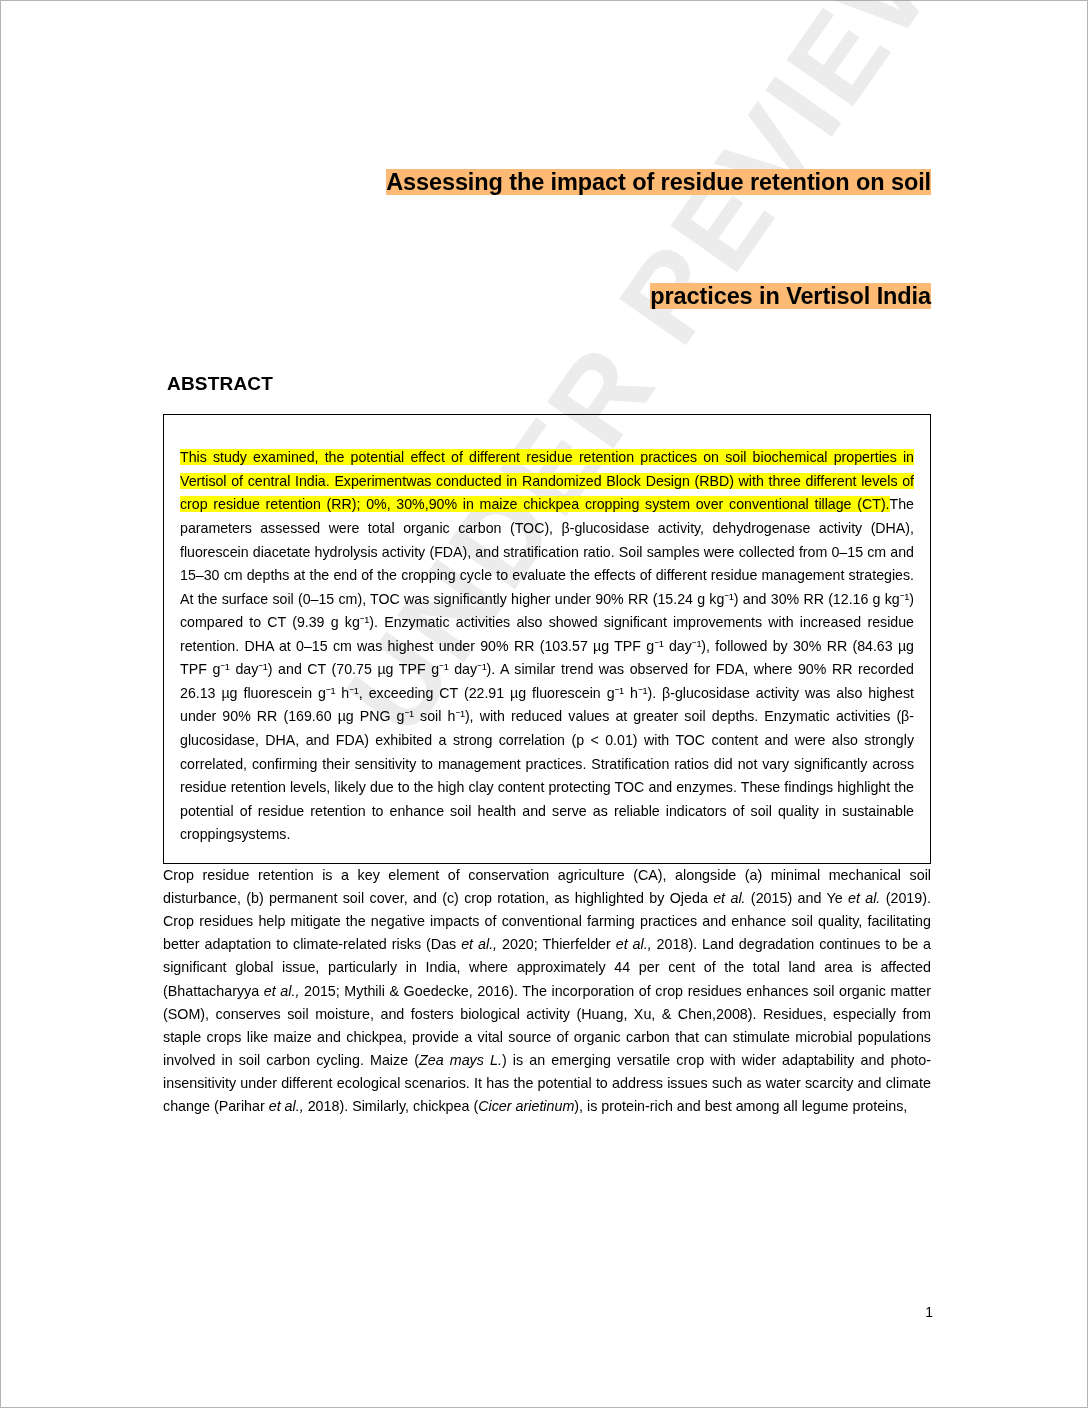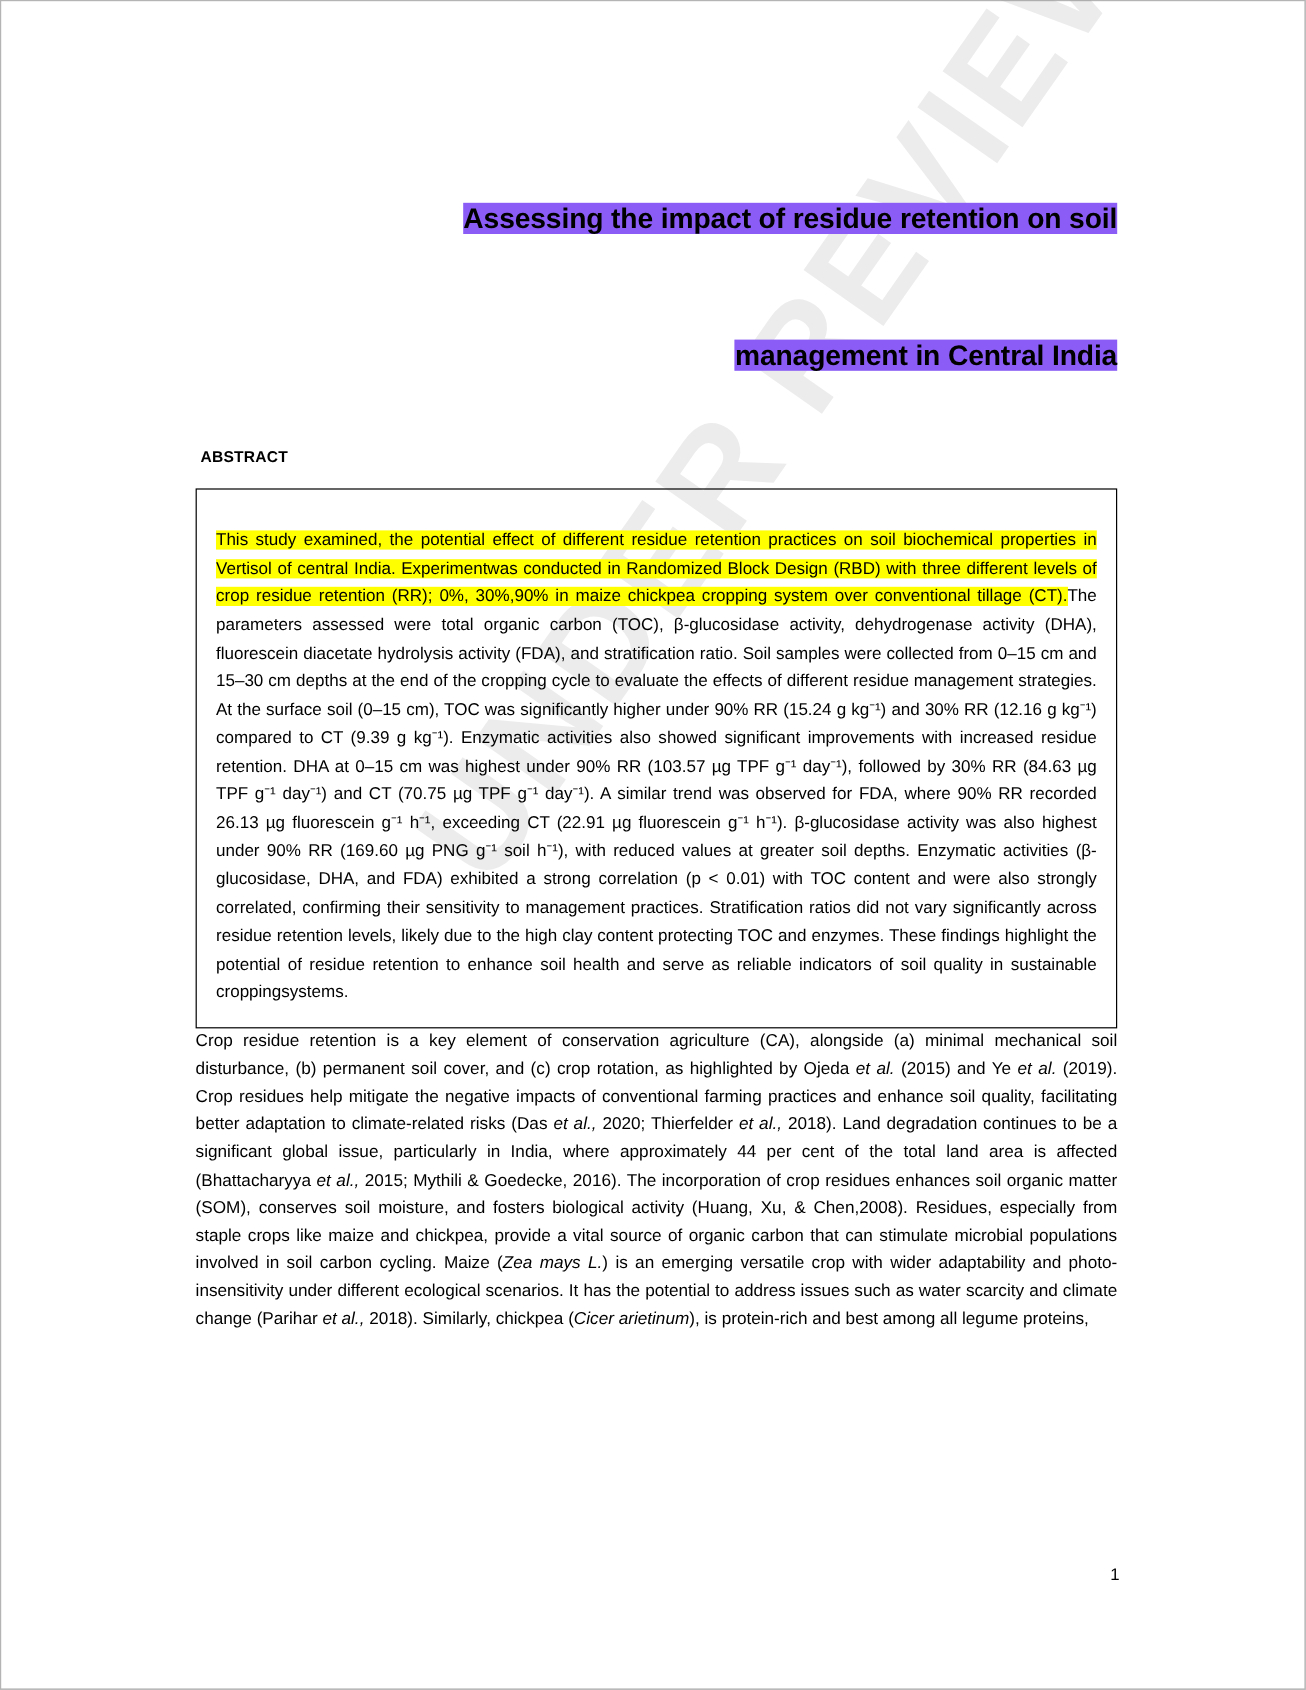--- a/index.html
+++ b/index.html
@@ -53,27 +53,27 @@
 
   .title {
     margin-top: 163px;
     text-align: right;
     font-size: 23.5px;
     font-weight: bold;
     line-height: 1.62;
     letter-spacing: -0.1px;
   }
   .title .hl {
-    background: #8b5cf6;
+    background: #fdba74;
     box-decoration-break: clone;
     -webkit-box-decoration-break: clone;
   }
 
   .section-head {
-    font-size: 13px;
+    font-size: 19px;
     font-weight: bold;
     letter-spacing: 0.2px;
   }
 
   .abstract-label {
     margin-top: 58px;
     margin-left: 4px;
   }
 
   .abstract-box {
@@ -141,21 +141,21 @@
   <div class="page-border"></div>
 
   <div class="watermark">UNDER REVIEW</div>
 
   <div class="content">
 
     <div class="title">
       <span class="hl">Assessing the impact of residue retention on soil</span><br>
       <br>
       <br>
-      <span class="hl">management in Central India</span>
+      <span class="hl">practices in Vertisol India</span>
     </div>
 
     <div class="section-head abstract-label">ABSTRACT</div>
 
     <div class="abstract-box">
       <p class="abstract-text"><span class="hl">This study examined, the potential effect of different residue retention practices on soil biochemical properties in Vertisol of central India. Experimentwas conducted in Randomized Block Design (RBD) with three different levels of crop residue retention (RR); 0%, 30%,90% in maize chickpea cropping system over conventional tillage (CT).</span><span>The parameters assessed were total organic carbon (TOC), β-glucosidase activity, dehydrogenase activity (DHA), fluorescein diacetate hydrolysis activity (FDA), and stratification ratio. Soil samples were collected from 0–15 cm and 15–30 cm depths at the end of the cropping cycle to evaluate the effects of different residue management strategies. At the surface soil (0–15 cm), TOC was significantly higher under 90% RR (15.24 g kg⁻¹) and 30% RR (12.16 g kg⁻¹) compared to CT (9.39 g kg⁻¹). Enzymatic activities also showed significant improvements with increased residue retention. DHA at 0–15 cm was highest under 90% RR (103.57 µg TPF g⁻¹ day⁻¹), followed by 30% RR (84.63 µg TPF g⁻¹ day⁻¹) and CT (70.75 µg TPF g⁻¹ day⁻¹). A similar trend was observed for FDA, where 90% RR recorded 26.13 µg fluorescein g⁻¹ h⁻¹, exceeding CT (22.91 µg fluorescein g⁻¹ h⁻¹). β-glucosidase activity was also highest under 90% RR (169.60 µg PNG g⁻¹ soil h⁻¹), with reduced values at greater soil depths. Enzymatic activities (β-glucosidase, DHA, and FDA) exhibited a strong correlation (p &lt; 0.01) with TOC content and were also strongly correlated, confirming their sensitivity to management practices. Stratification ratios did not vary significantly across residue retention levels, likely due to the high clay content protecting TOC and enzymes. These findings highlight the potential of residue retention to enhance soil health and serve as reliable indicators of soil quality in sustainable croppingsystems.</span></p>
     </div>
 
 
 

